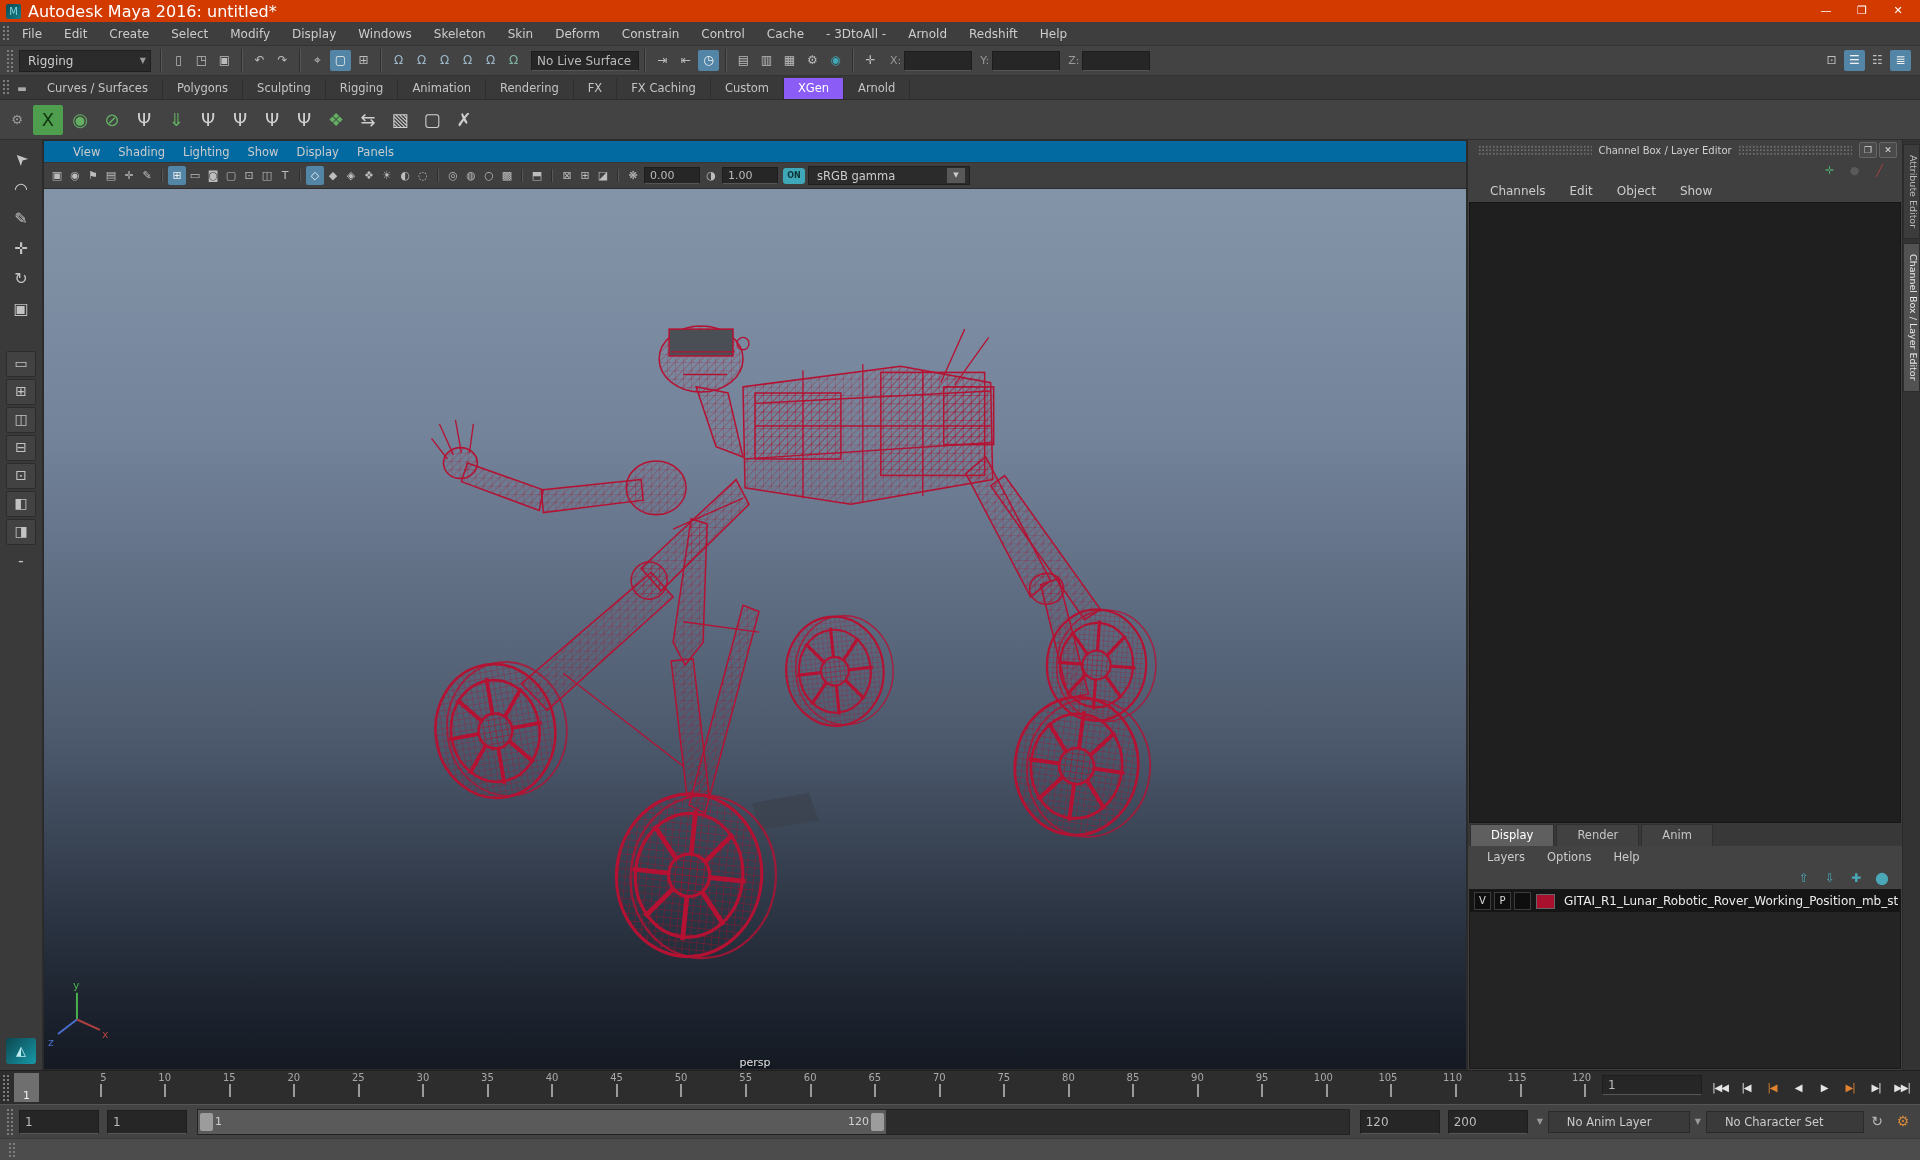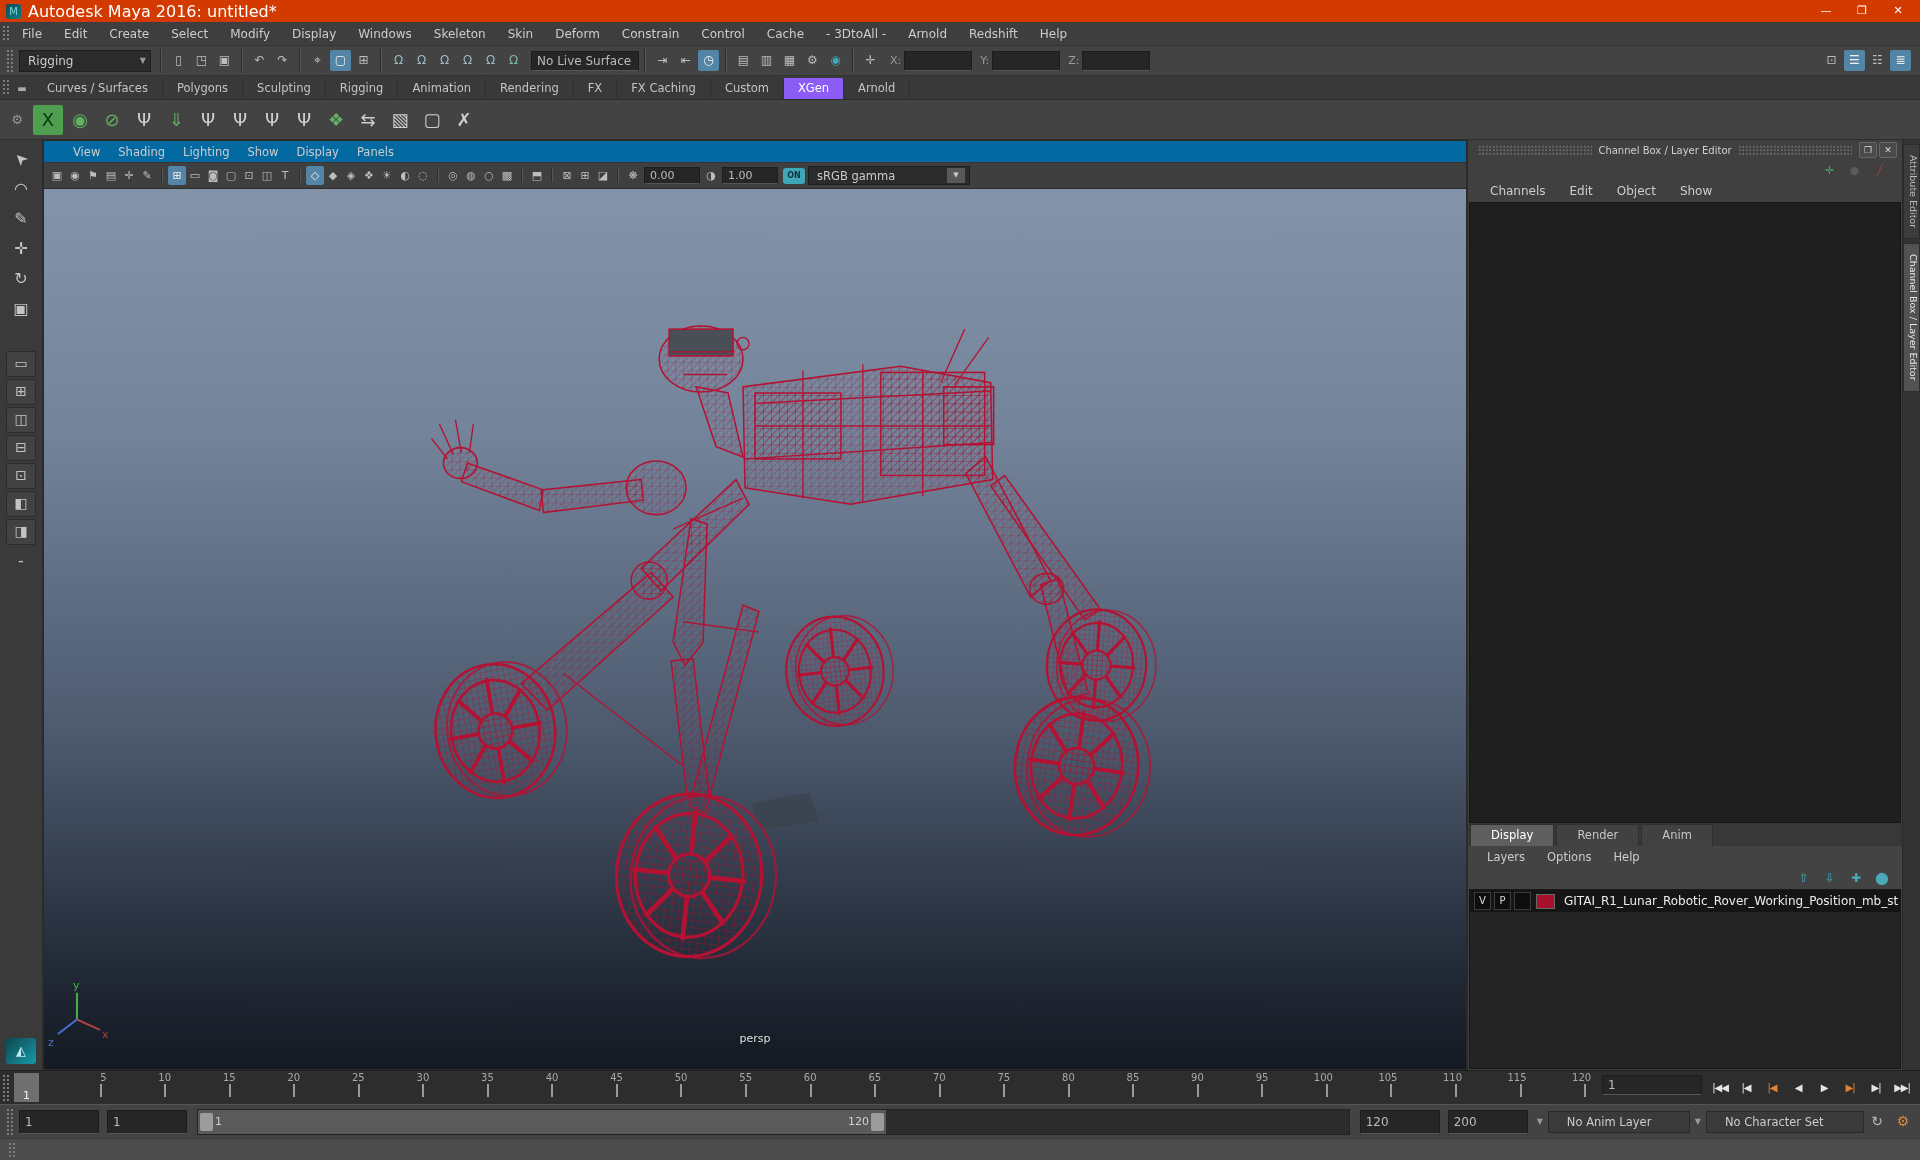--- a/index.html
+++ b/index.html
@@ -47,21 +47,21 @@
   .vp-menus{height:21px;background:#0369a1;display:flex;align-items:center;padding-left:20px;gap:2px;border-bottom:1px solid #363636;flex:0 0 auto;}
   .vp-menus .mitem{padding:0 9px;font-size:11.5px;color:#ccc;}
   .vp-toolbar{height:25px;background:#3f3f3f;display:flex;align-items:center;padding:0 4px;border-bottom:1px solid #2c2c2c;flex:0 0 auto;}
   .vp-toolbar .ticon{width:18px;height:19px;line-height:19px;font-size:11px;margin:0;}
   .vp-toolbar .field{height:15px;font-size:11px;margin:0 2px;}
   .vp-toolbar .onbtn{width:22px;height:16px;border-radius:3px;background:#3fa8b8;color:#0c3337;font-size:8px;font-weight:bold;text-align:center;line-height:16px;margin:0 3px;}
   .vp-toolbar .gammasel{width:148px;height:17px;background:#2b2b2b;border:1px solid #1f1f1f;font-size:11.5px;}
   .vp-toolbar .gammasel .arrowbox{background:#585858;height:15px;width:18px;text-align:center;line-height:15px;font-size:7px;color:#ccc;padding:0;}
   .vp-canvas{flex:1 1 auto;position:relative;background:linear-gradient(180deg,#8494a8 0%,#73839a 28%,#4d5a6e 62%,#232b38 88%,#141922 100%);min-height:0;}
   .vp-canvas svg{position:absolute;left:0;top:0;width:100%;height:100%;}
-  .persp-label{position:absolute;left:50%;bottom:24px;transform:translateX(-50%);color:#e2e2e2;font-size:11px;text-shadow:0 1px 2px rgba(0,0,0,.6);}
+  .persp-label{position:absolute;left:50%;bottom:0;transform:translateX(-50%);color:#e2e2e2;font-size:11px;text-shadow:0 1px 2px rgba(0,0,0,.6);}
   
   .rightpanel{width:434px;background:#404040;display:flex;flex-direction:column;border-left:1px solid #2b2b2b;flex:0 0 auto;}
   .cb-header{height:20px;display:flex;align-items:center;padding:0 4px;background:#404040;flex:0 0 auto;}
   .dotfill{flex:1;height:10px;margin:0 6px;background-image:radial-gradient(#6e6e6e .9px,transparent 1px);background-size:3.5px 3.5px;}
   .cb-title{font-size:10px;color:#cfcfcf;}
   .cb-header .ticon{width:16px;height:14px;line-height:14px;font-size:9px;border:1px solid #666;background:#4a4a4a;color:#ddd;}
   .cb-iconrow{height:20px;display:flex;align-items:center;justify-content:flex-end;padding-right:14px;gap:8px;flex:0 0 auto;}
   .cb-iconrow .ticon{width:15px;height:15px;line-height:15px;font-size:11px;}
   .cb-menus{height:22px;display:flex;align-items:center;padding-left:10px;flex:0 0 auto;}
   .cb-menus .mitem{padding:0 12px;color:#ccc;}

